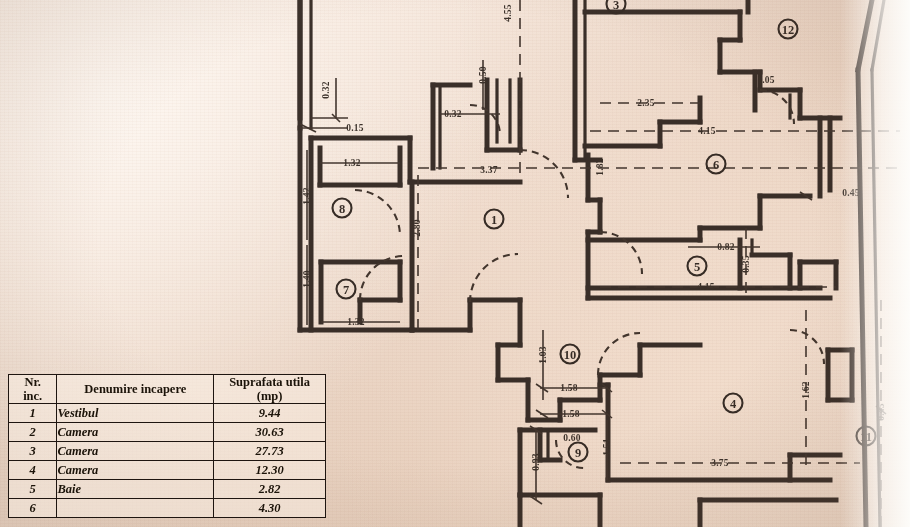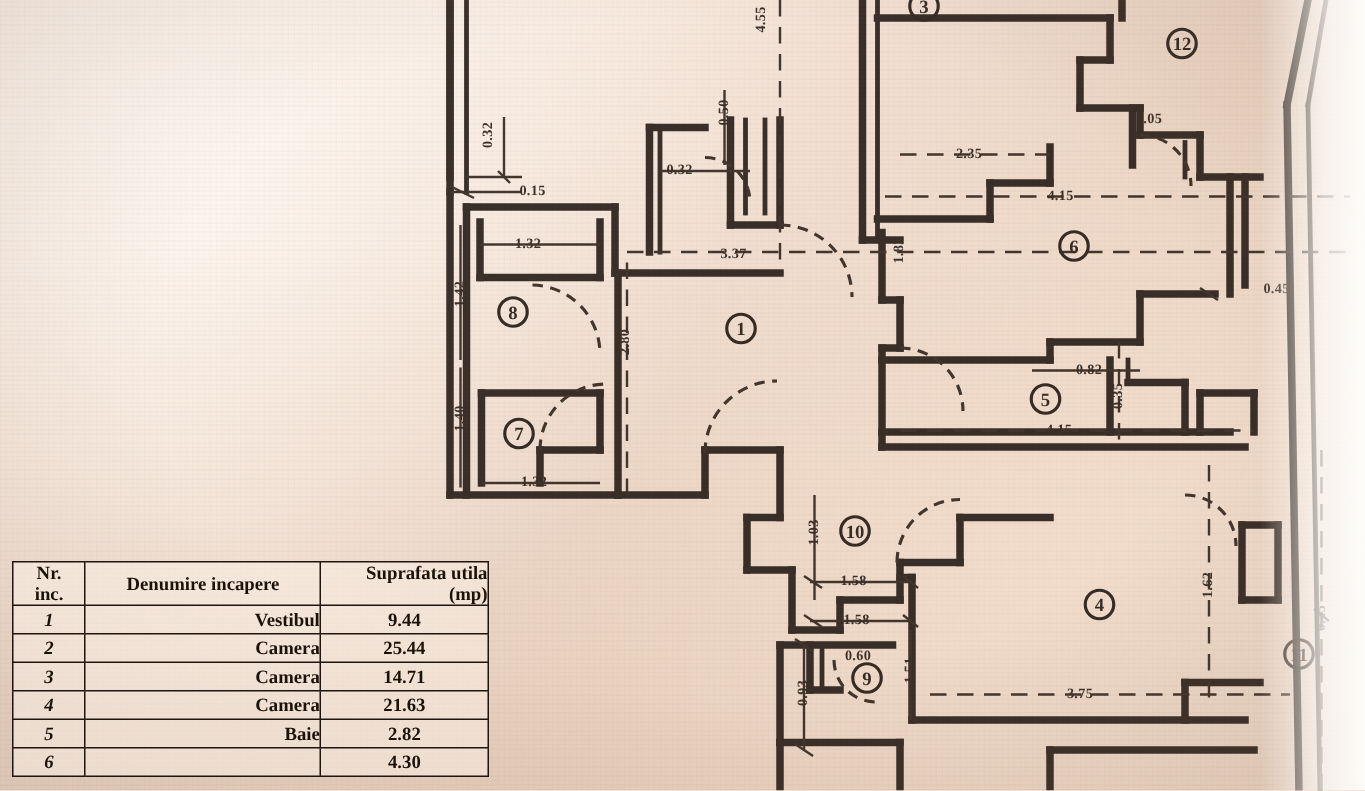--- a/index.html
+++ b/index.html
@@ -64,32 +64,32 @@
     border-collapse:collapse;width:318px;
     background:rgba(250,238,228,.55);
   }
   table.tbl th, table.tbl td{
     border:1.6px solid #1e1510;
     padding:0;
     color:#1b1309;
   }
   .c-nr{width:48px;text-align:center;}
   .c-nm{width:158px;}
-  .c-ar{width:112px;text-align:right;}
+  .c-ar{width:112px;text-align:center;}
 
   th.hd{
     font-family:"Liberation Serif",serif;
     font-size:12.5px;font-weight:700;line-height:1.12;
     padding:3px 2px;
   }
   th.hd.left{}
   td.cell{
     font-family:"Liberation Serif",serif;
-    font-weight:700;font-size:12.5px;
-    height:18px;padding:0 0 0 6px;text-align:right;
+    font-style:italic;font-weight:700;font-size:12.5px;
+    height:18px;padding:0 0 0 6px;
   }
   td.cell.num{text-align:center;padding-left:0;}
   td.cell.idx{text-align:center;font-style:italic;padding-left:0;}
   .tblwrap{filter:blur(.22px);}
   .hdr-sub{display:block;}
 </style>
 </head>
 <body>
 
 <div id="stage">
@@ -378,31 +378,31 @@
         </thead>
         <tbody id="legend-body">
             <tr>
               <td class="cell idx c-nr">1</td>
               <td class="cell c-nm">Vestibul</td>
               <td class="cell num c-ar">9.44</td>
             </tr>
             <tr>
               <td class="cell idx c-nr">2</td>
               <td class="cell c-nm">Camera</td>
-              <td class="cell num c-ar">25.44</td>
+              <td class="cell num c-ar">30.63</td>
             </tr>
             <tr>
               <td class="cell idx c-nr">3</td>
               <td class="cell c-nm">Camera</td>
-              <td class="cell num c-ar">14.71</td>
+              <td class="cell num c-ar">27.73</td>
             </tr>
             <tr>
               <td class="cell idx c-nr">4</td>
               <td class="cell c-nm">Camera</td>
-              <td class="cell num c-ar">21.63</td>
+              <td class="cell num c-ar">12.30</td>
             </tr>
             <tr>
               <td class="cell idx c-nr">5</td>
               <td class="cell c-nm">Baie</td>
               <td class="cell num c-ar">2.82</td>
             </tr>
             <tr>
               <td class="cell idx c-nr">6</td>
               <td class="cell c-nm"></td>
               <td class="cell num c-ar">4.30</td>

